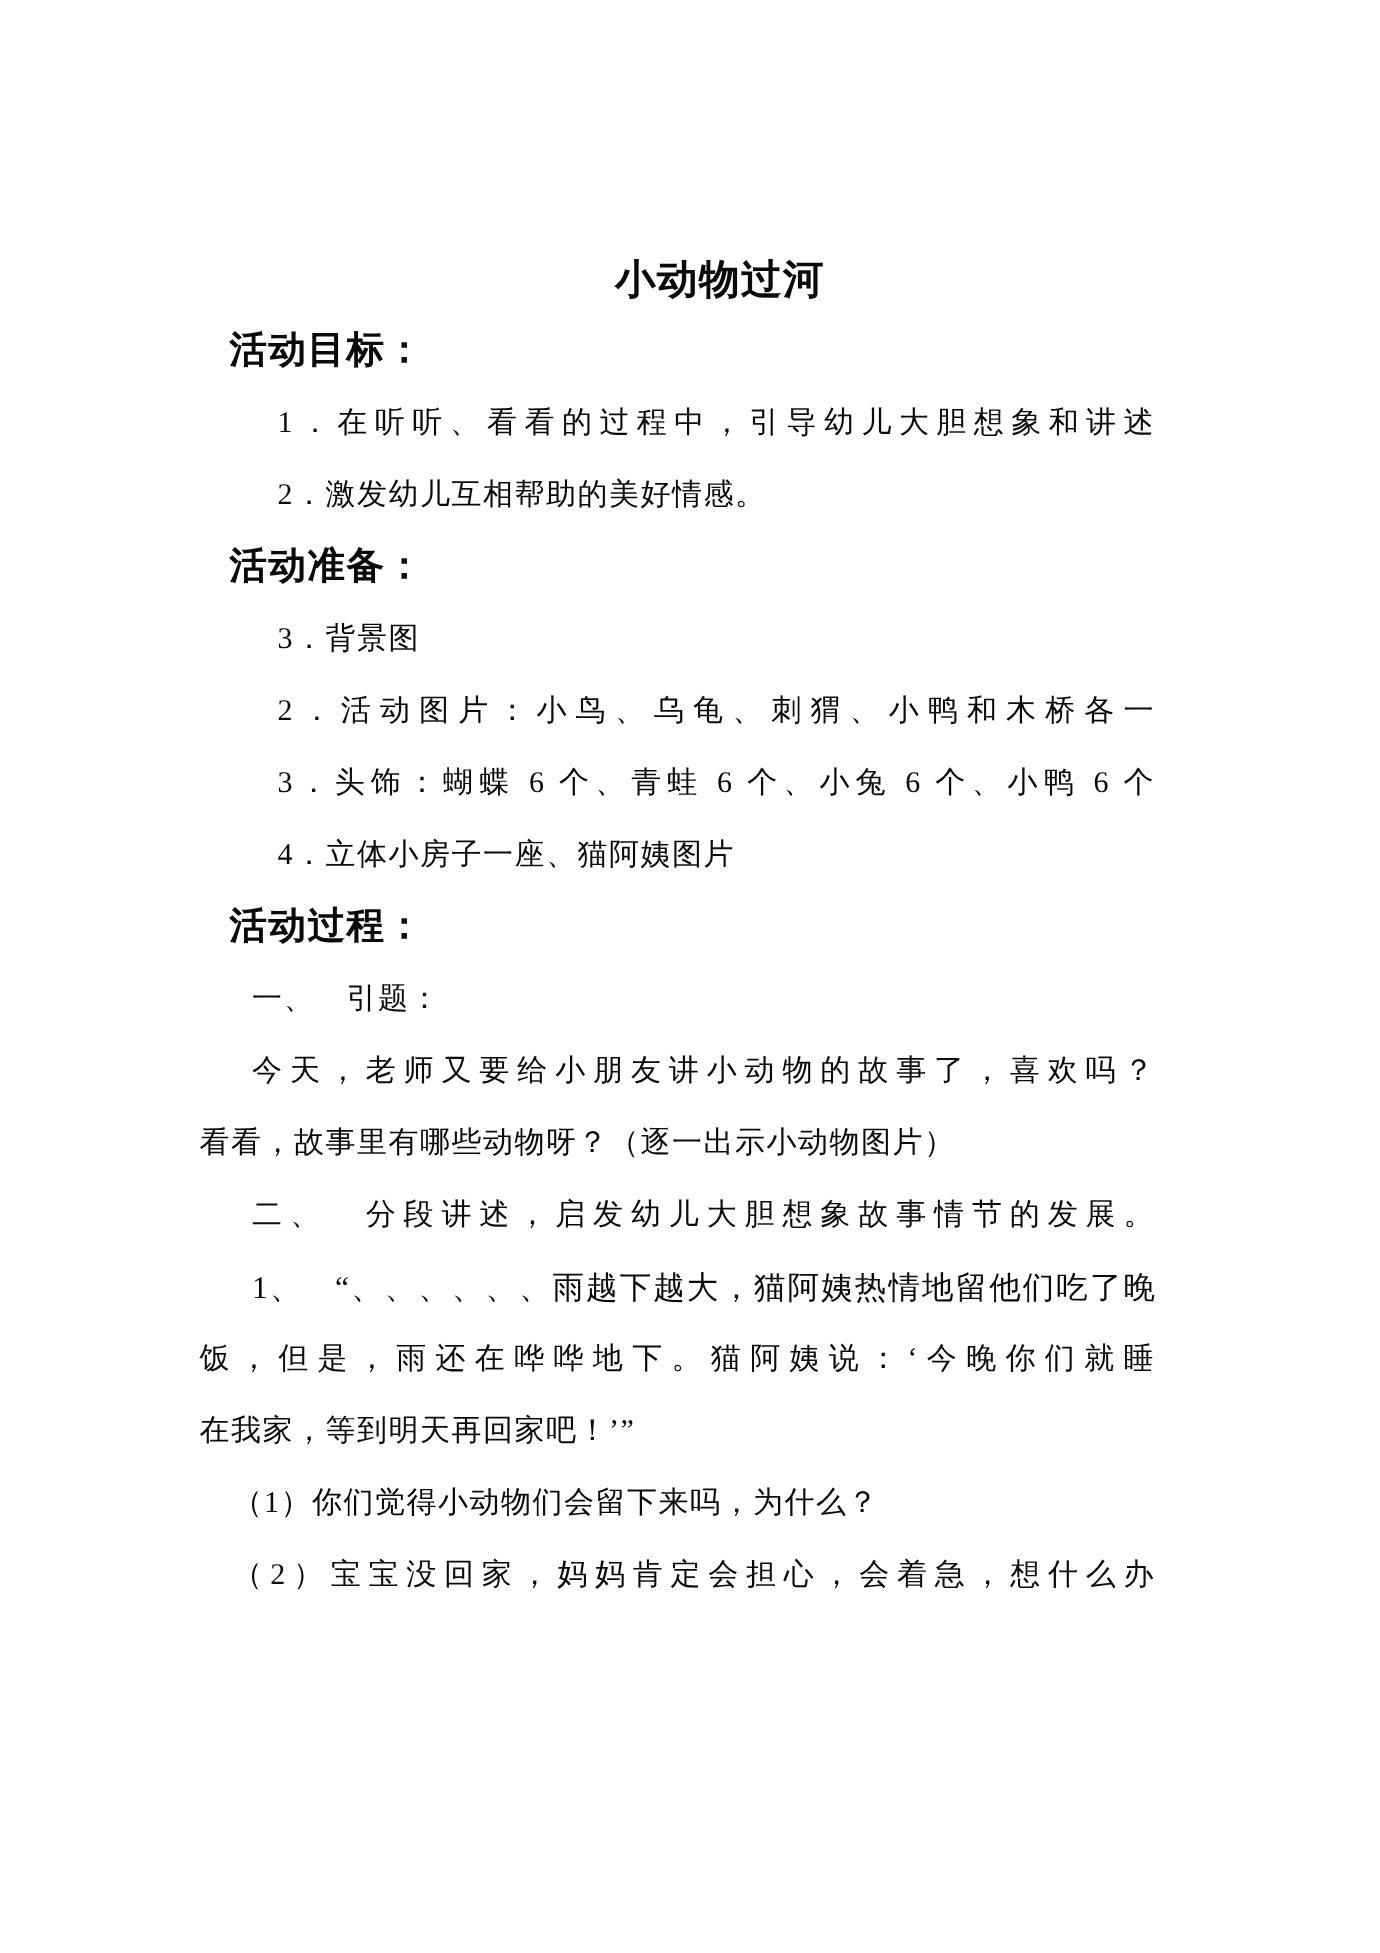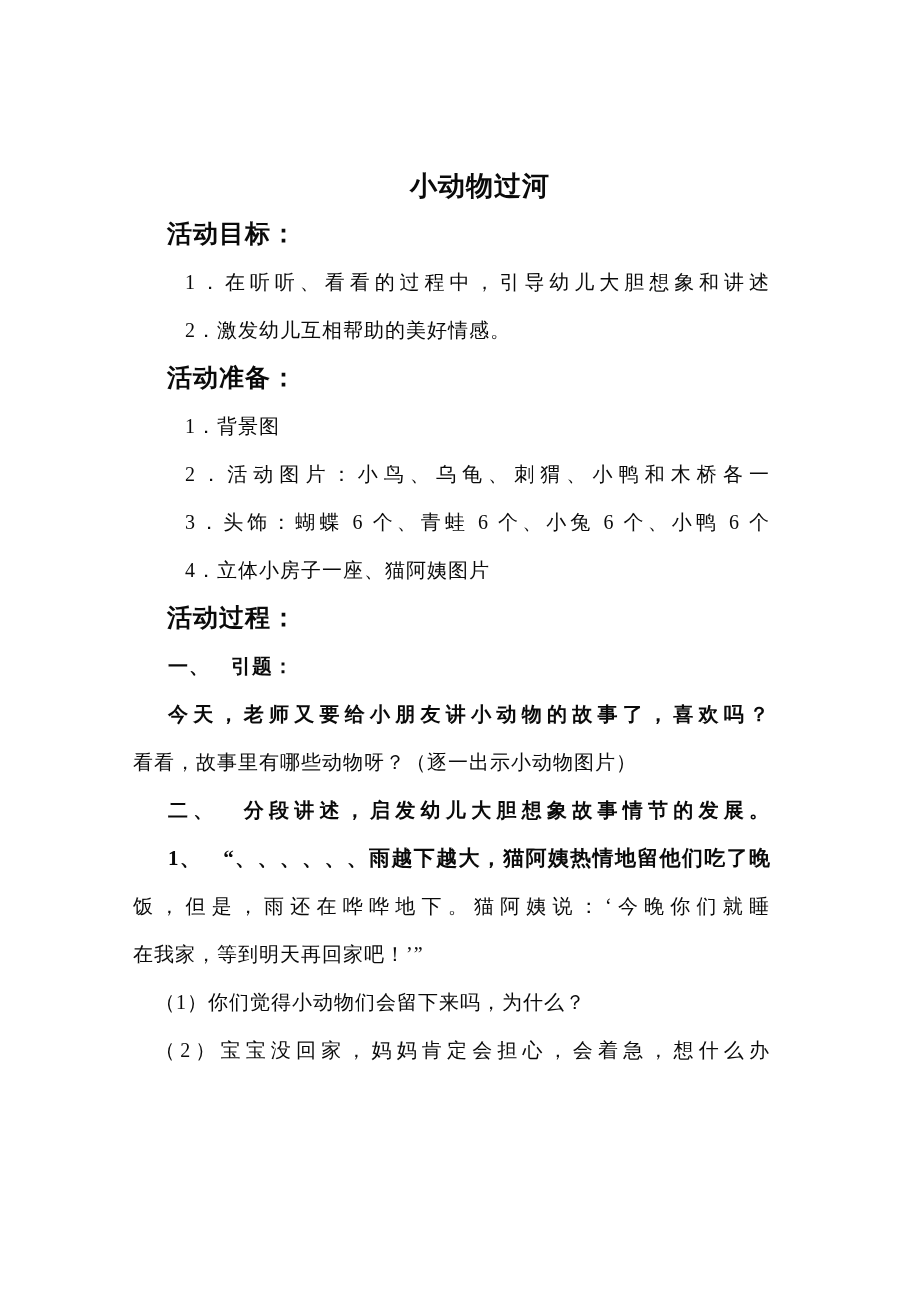--- a/index.html
+++ b/index.html
@@ -27,45 +27,45 @@
   .title {
     font-weight: bold;
     font-size: 27px;
     text-align: center;
     text-indent: 57px;
     letter-spacing: 1px;
   }
   .head {
     font-weight: bold;
     font-size: 25px;
-    margin-left: 34px;
+    margin-left: 20px;
   }
   .item { margin-left: 52px; }
-  .para { margin-left: 35px; font-weight: bold; }
+  .para { margin-left: 35px; }
   .sub  { margin-left: 22px; }
   .cont { margin-left: 0; }
   .full {
     text-align: justify;
     text-align-last: justify;
   }
   .tight {
     font-size: 21px;
     letter-spacing: 0;
   }
 </style>
 </head>
 <body>
 
 <div class="page">
   <div class="line title">小动物过河</div>
   <div class="line head">活动目标：</div>
   <div class="line item full">1．在听听、看看的过程中，引导幼儿大胆想象和讲述</div>
   <div class="line item">2．激发幼儿互相帮助的美好情感。</div>
   <div class="line head">活动准备：</div>
-  <div class="line item">1．背景图</div>
+  <div class="line item">3．背景图</div>
   <div class="line item full">2．活动图片：小鸟、乌龟、刺猬、小鸭和木桥各一</div>
   <div class="line item full">3．头饰：蝴蝶 6 个、青蛙 6 个、小兔 6 个、小鸭 6 个</div>
   <div class="line item">4．立体小房子一座、猫阿姨图片</div>
   <div class="line head">活动过程：</div>
   <div class="line para">一、 引题：</div>
   <div class="line para full">今天，老师又要给小朋友讲小动物的故事了，喜欢吗？</div>
   <div class="line cont">看看，故事里有哪些动物呀？（逐一出示小动物图片）</div>
   <div class="line para full">二、 分段讲述，启发幼儿大胆想象故事情节的发展。</div>
   <div class="line para full tight">1、 “、、、、、、雨越下越大，猫阿姨热情地留他们吃了晚</div>
   <div class="line cont full">饭，但是，雨还在哗哗地下。猫阿姨说：‘今晚你们就睡</div>

